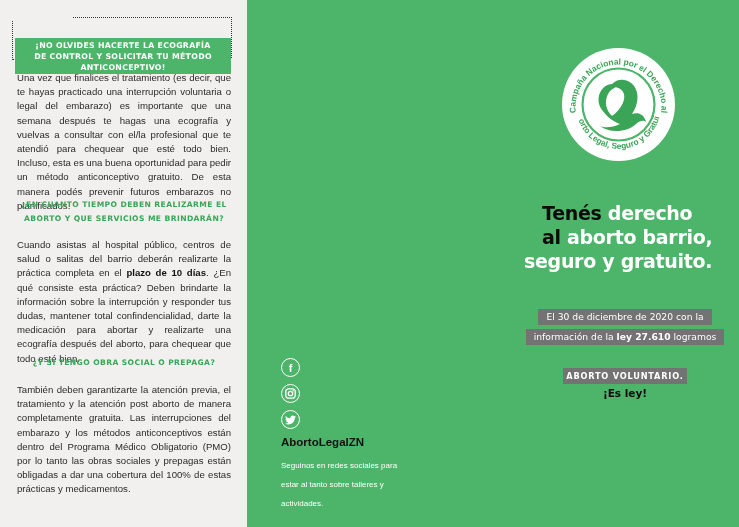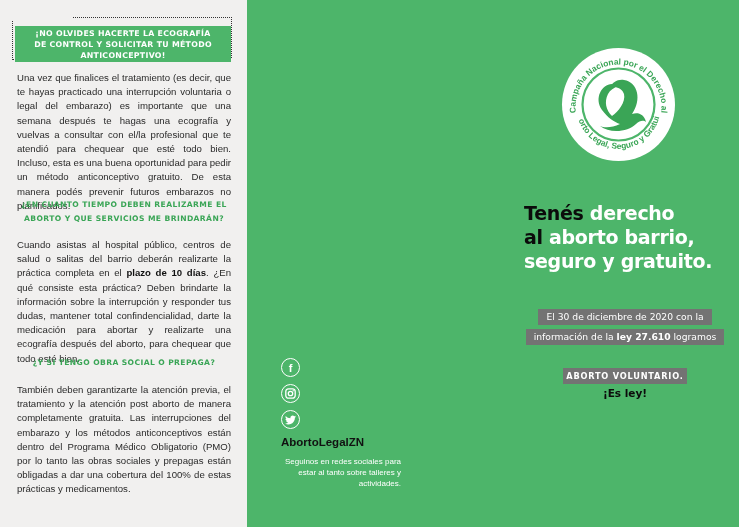--- a/index.html
+++ b/index.html
@@ -3,21 +3,21 @@
 <meta charset="utf-8">
 <style>
   * { margin:0; padding:0; box-sizing:border-box; }
   html, body { width:739px; height:527px; overflow:hidden; }
   body { position:relative; background:#f1f0ef; font-family:"Liberation Sans", sans-serif; }
 
   .left-page { position:absolute; left:0; top:0; width:247px; height:527px; background:#f1f0ef; }
   .callout-dash { position:absolute; left:12px; top:17px; width:220px; height:43px; border:1.5px dotted #333; border-left-color:#333; }
   .callout-dash-mask { position:absolute; left:10px; top:14px; width:62px; height:6px; background:#f1f0ef; }
   .callout-dash-mask2 { position:absolute; left:180px; top:58px; width:60px; height:6px; background:#f1f0ef; }
-  .callout { position:absolute; left:15px; top:26px; width:216px; height:36px; background:#4db56a; color:#fff;
+  .callout { position:absolute; left:15px; top:38px; width:216px; height:36px; background:#4db56a; color:#fff;
              font-family:"DejaVu Sans", sans-serif; font-weight:bold; font-size:7.8px; line-height:11px;
              text-align:center; padding-top:2px; letter-spacing:0.3px; }
   .callout span { display:block; }
 
   .para { position:absolute; left:17px; width:214px; font-family:"Liberation Sans", sans-serif; font-size:9.6px;
           line-height:14.2px; color:#2a2a2a; text-align:justify; }
   .para b { font-weight:bold; color:#111; }
   .p1 { top:71px; }
   .p2 { top:238px; }
   .p3 { top:383px; }
@@ -27,37 +27,37 @@
   .q1 { top:198px; }
   .q2 { top:356px; }
 
   .right-page { position:absolute; left:247px; top:0; width:492px; height:527px; background:#4db56a; }
 
   .logo { position:absolute; left:562px; top:48px; width:113px; height:113px; border-radius:50%; background:#fff; }
   .logo svg { position:absolute; left:0; top:0; }
 
   .headline { position:absolute; left:524px; top:201px; font-family:"DejaVu Sans", sans-serif; font-weight:bold;
               font-size:19px; line-height:24px; letter-spacing:-0.3px; }
-  .headline .dark { color:#0b0b0b; }
+  .headline .dark { color:#0b0b0b;margin-left:18px; }
   .headline .light { color:#fff; }
   .headline div { white-space:nowrap; }
 
   .law { position:absolute; left:520px; top:305px; width:210px; text-align:center; font-family:"DejaVu Sans", sans-serif; }
   .law .bar { display:inline-block; background:#737373; color:#fff; font-size:9.2px; line-height:16px; padding:0 8px; white-space:nowrap; }
   .law .bar b { font-weight:bold;text-align:right; }
   .law .caps { font-size:8.2px; font-weight:bold; letter-spacing:0.8px; padding:0 3px; }
   .law .esley { display:block; font-weight:bold; font-size:10.5px; color:#0b0b0b; margin-top:2px; line-height:14px; }
   .social-icon { position:absolute; left:281px; width:19px; height:19px; border:1.6px solid #fff; border-radius:50%;
                  display:flex; align-items:center; justify-content:center; color:#fff; }
   .fb { top:358px; font-family:"Liberation Sans", sans-serif; font-weight:bold; font-size:11px; }
   .ig { top:384px; }
   .tw { top:410px; }
   .handle { position:absolute; left:281px; top:436px; font-family:"Liberation Sans", sans-serif; font-weight:bold;
             font-size:11.5px; color:#111; }
-  .follow { position:absolute; left:281px; top:456px; width:120px; font-size:8px; line-height:11px; color:#fff;text-align:right; }
+  .follow { position:absolute; left:281px; top:456px; width:120px; font-size:8px; line-height:19px; color:#fff; }
 </style>
 </head>
 <body>
 
 <div class="left-page">
   <div class="callout-dash"></div>
   <div class="callout-dash-mask"></div>
   <div class="callout-dash-mask2"></div>
   <div class="callout">
     <span>¡NO OLVIDES HACERTE LA ECOGRAFÍA</span>

